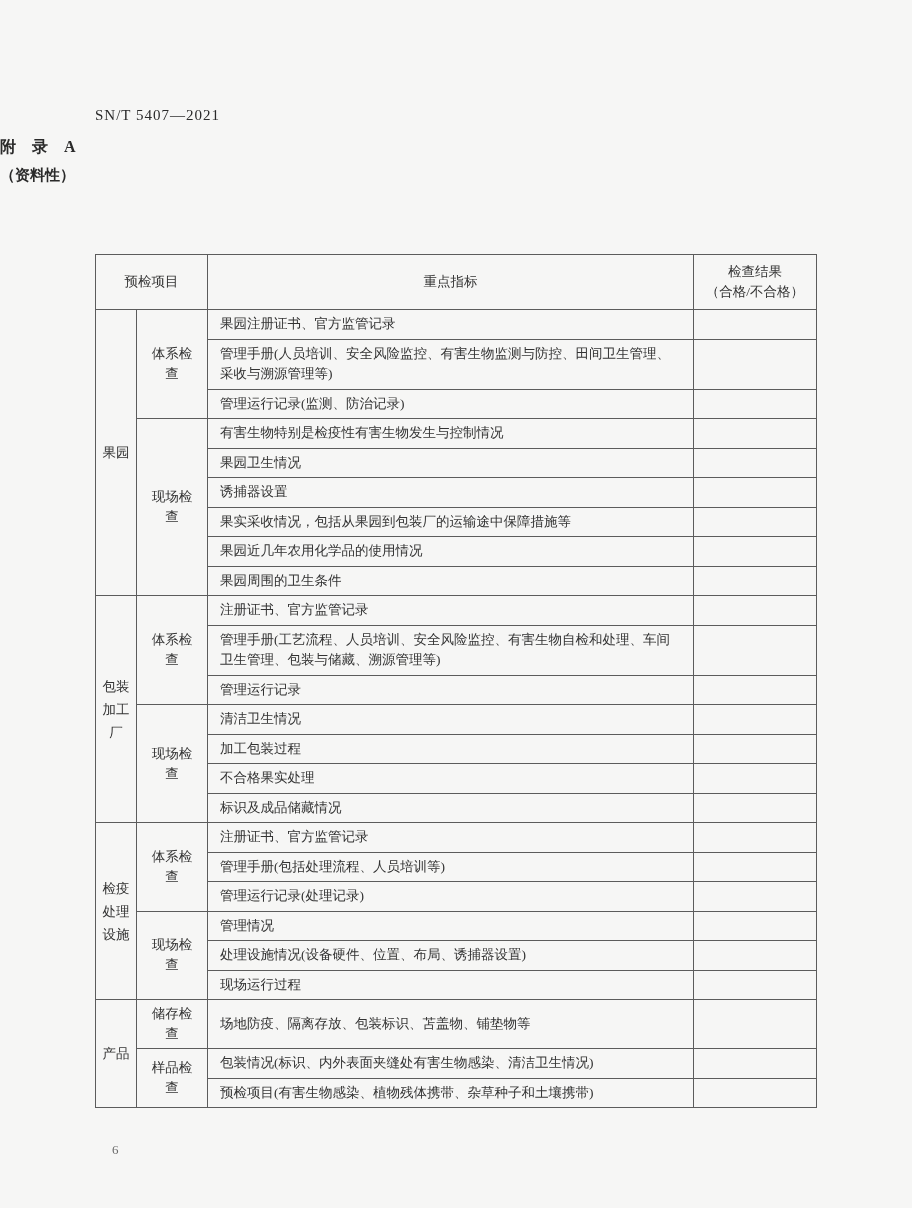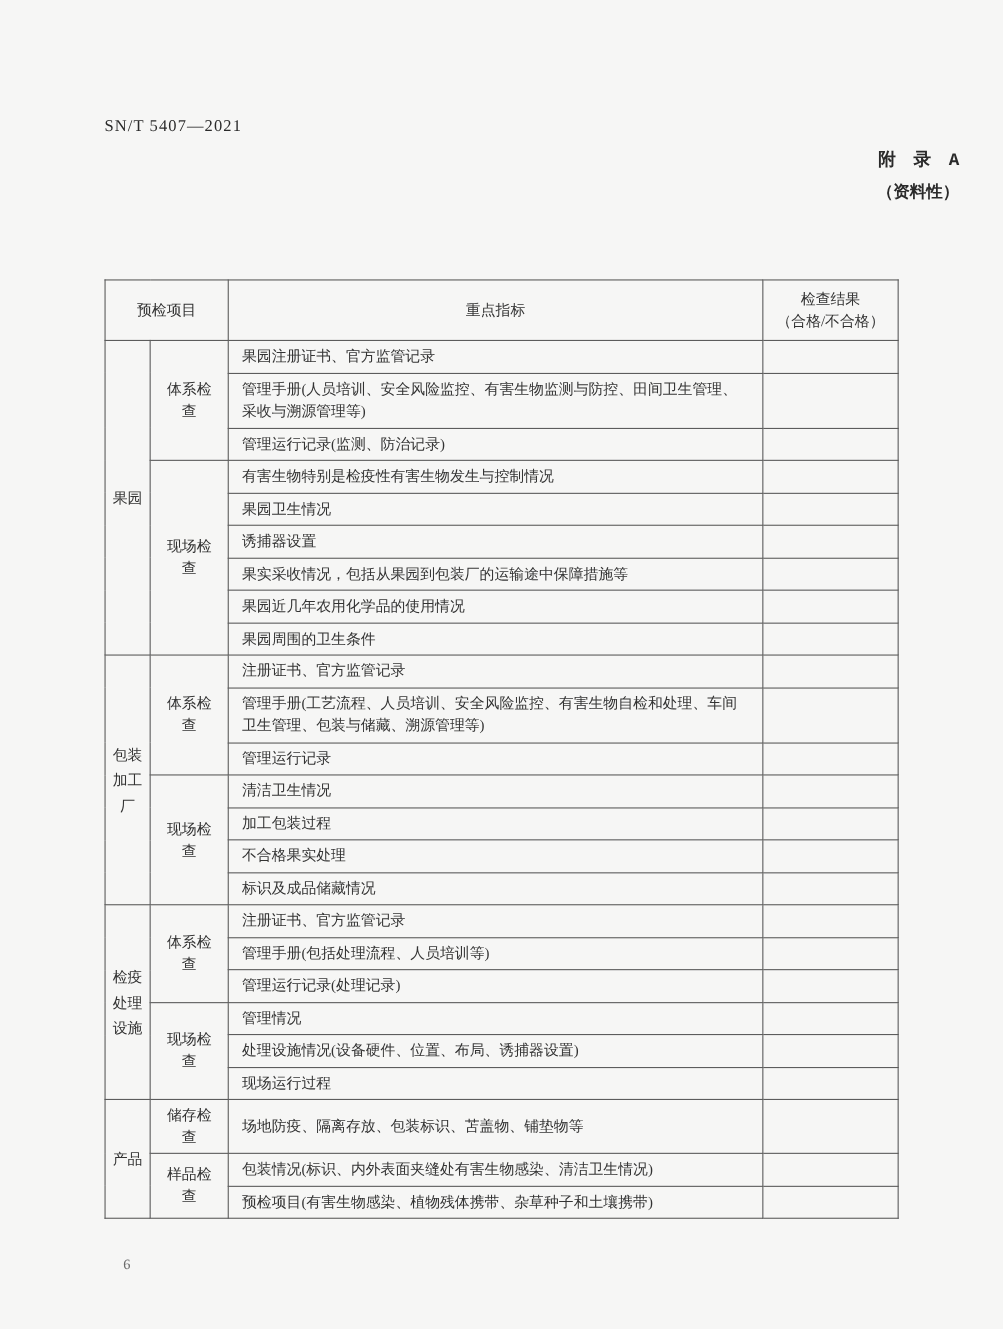--- a/index.html
+++ b/index.html
@@ -17,32 +17,30 @@
     font-size:15px;
     font-weight:normal;
     letter-spacing:1px;
     color:#2a2a2a;
     margin-top:47px;
   }
   .title-block {
     position:absolute;
     top:132px; left:0;
     width:872px;
-    text-align:right;
-    font-family:Liberation Mono, monospace;
+    text-align:left;
   }
   .title-line {
     font-size:16px;
     font-weight:bold;
     line-height:29px;
     color:#2a2a2a;
   }
   .title-sub {
     font-size:15px;
-    margin-left:43px;
   }
   .doc-table {
     position:absolute;
     left:95px; top:254px;
     width:721px;
     border-collapse:collapse;
     table-layout:fixed;
   }
   .doc-table td, .doc-table th {
     border:1px solid #5c5c5c;

